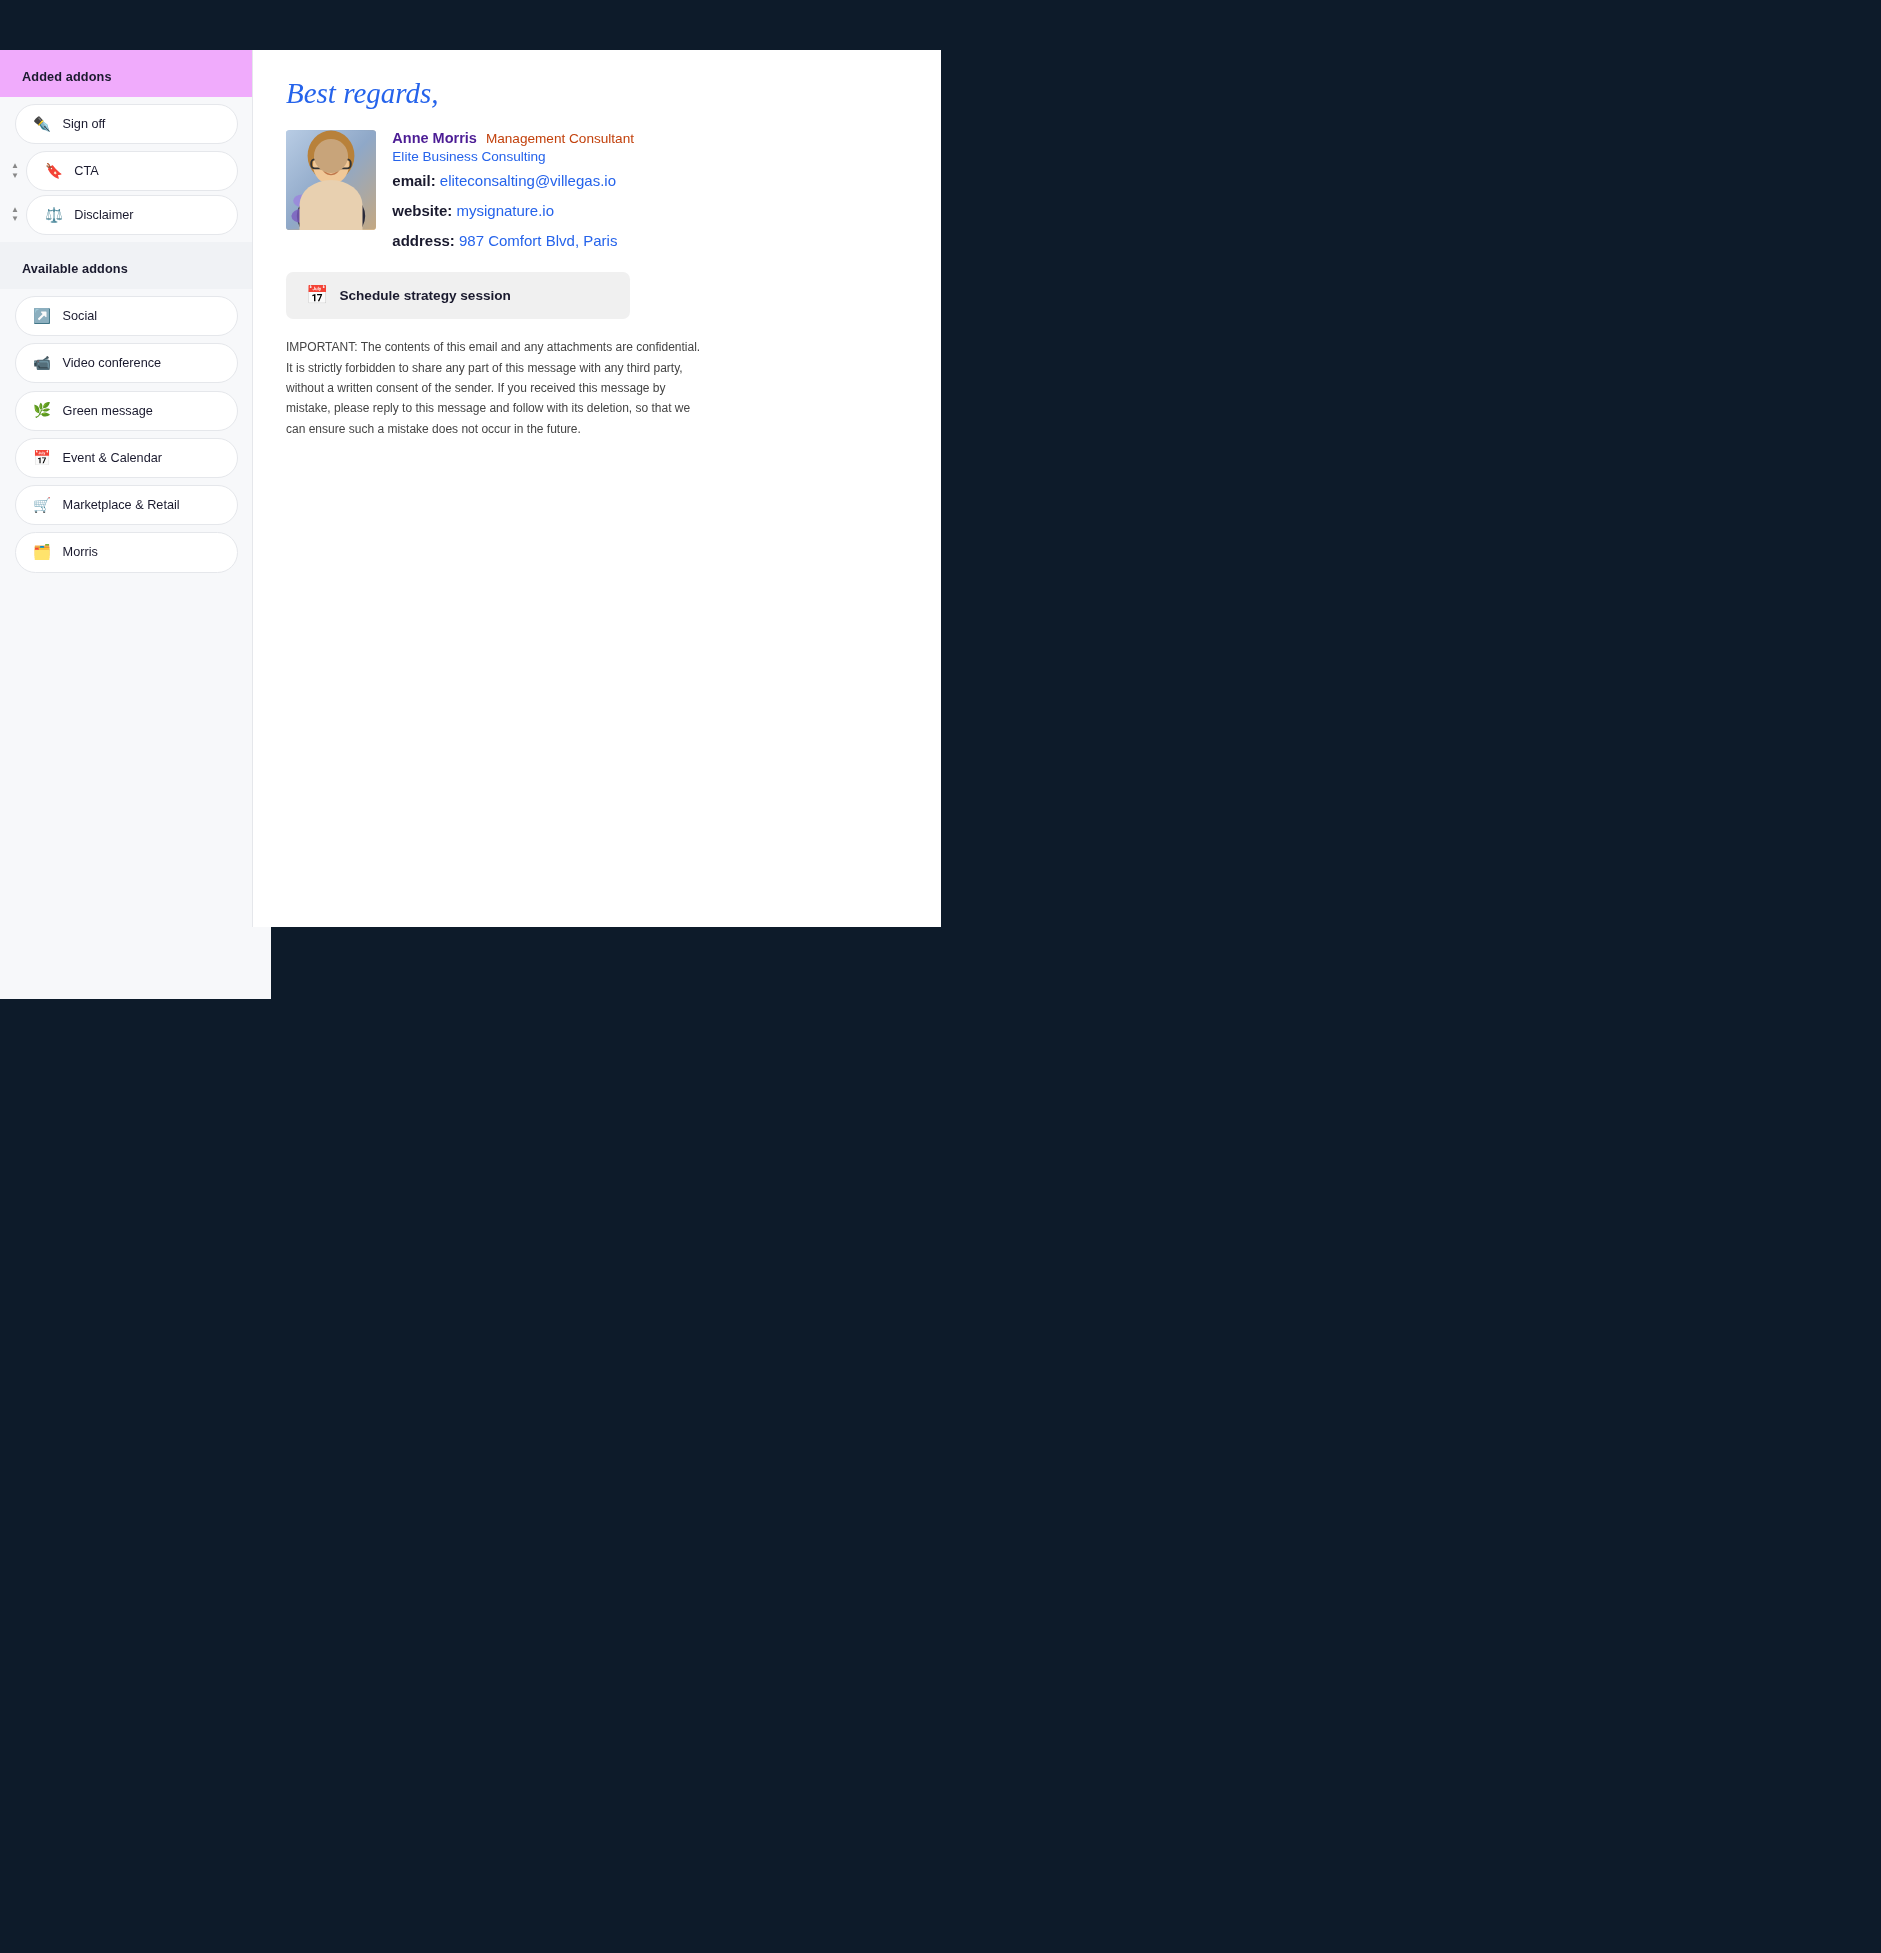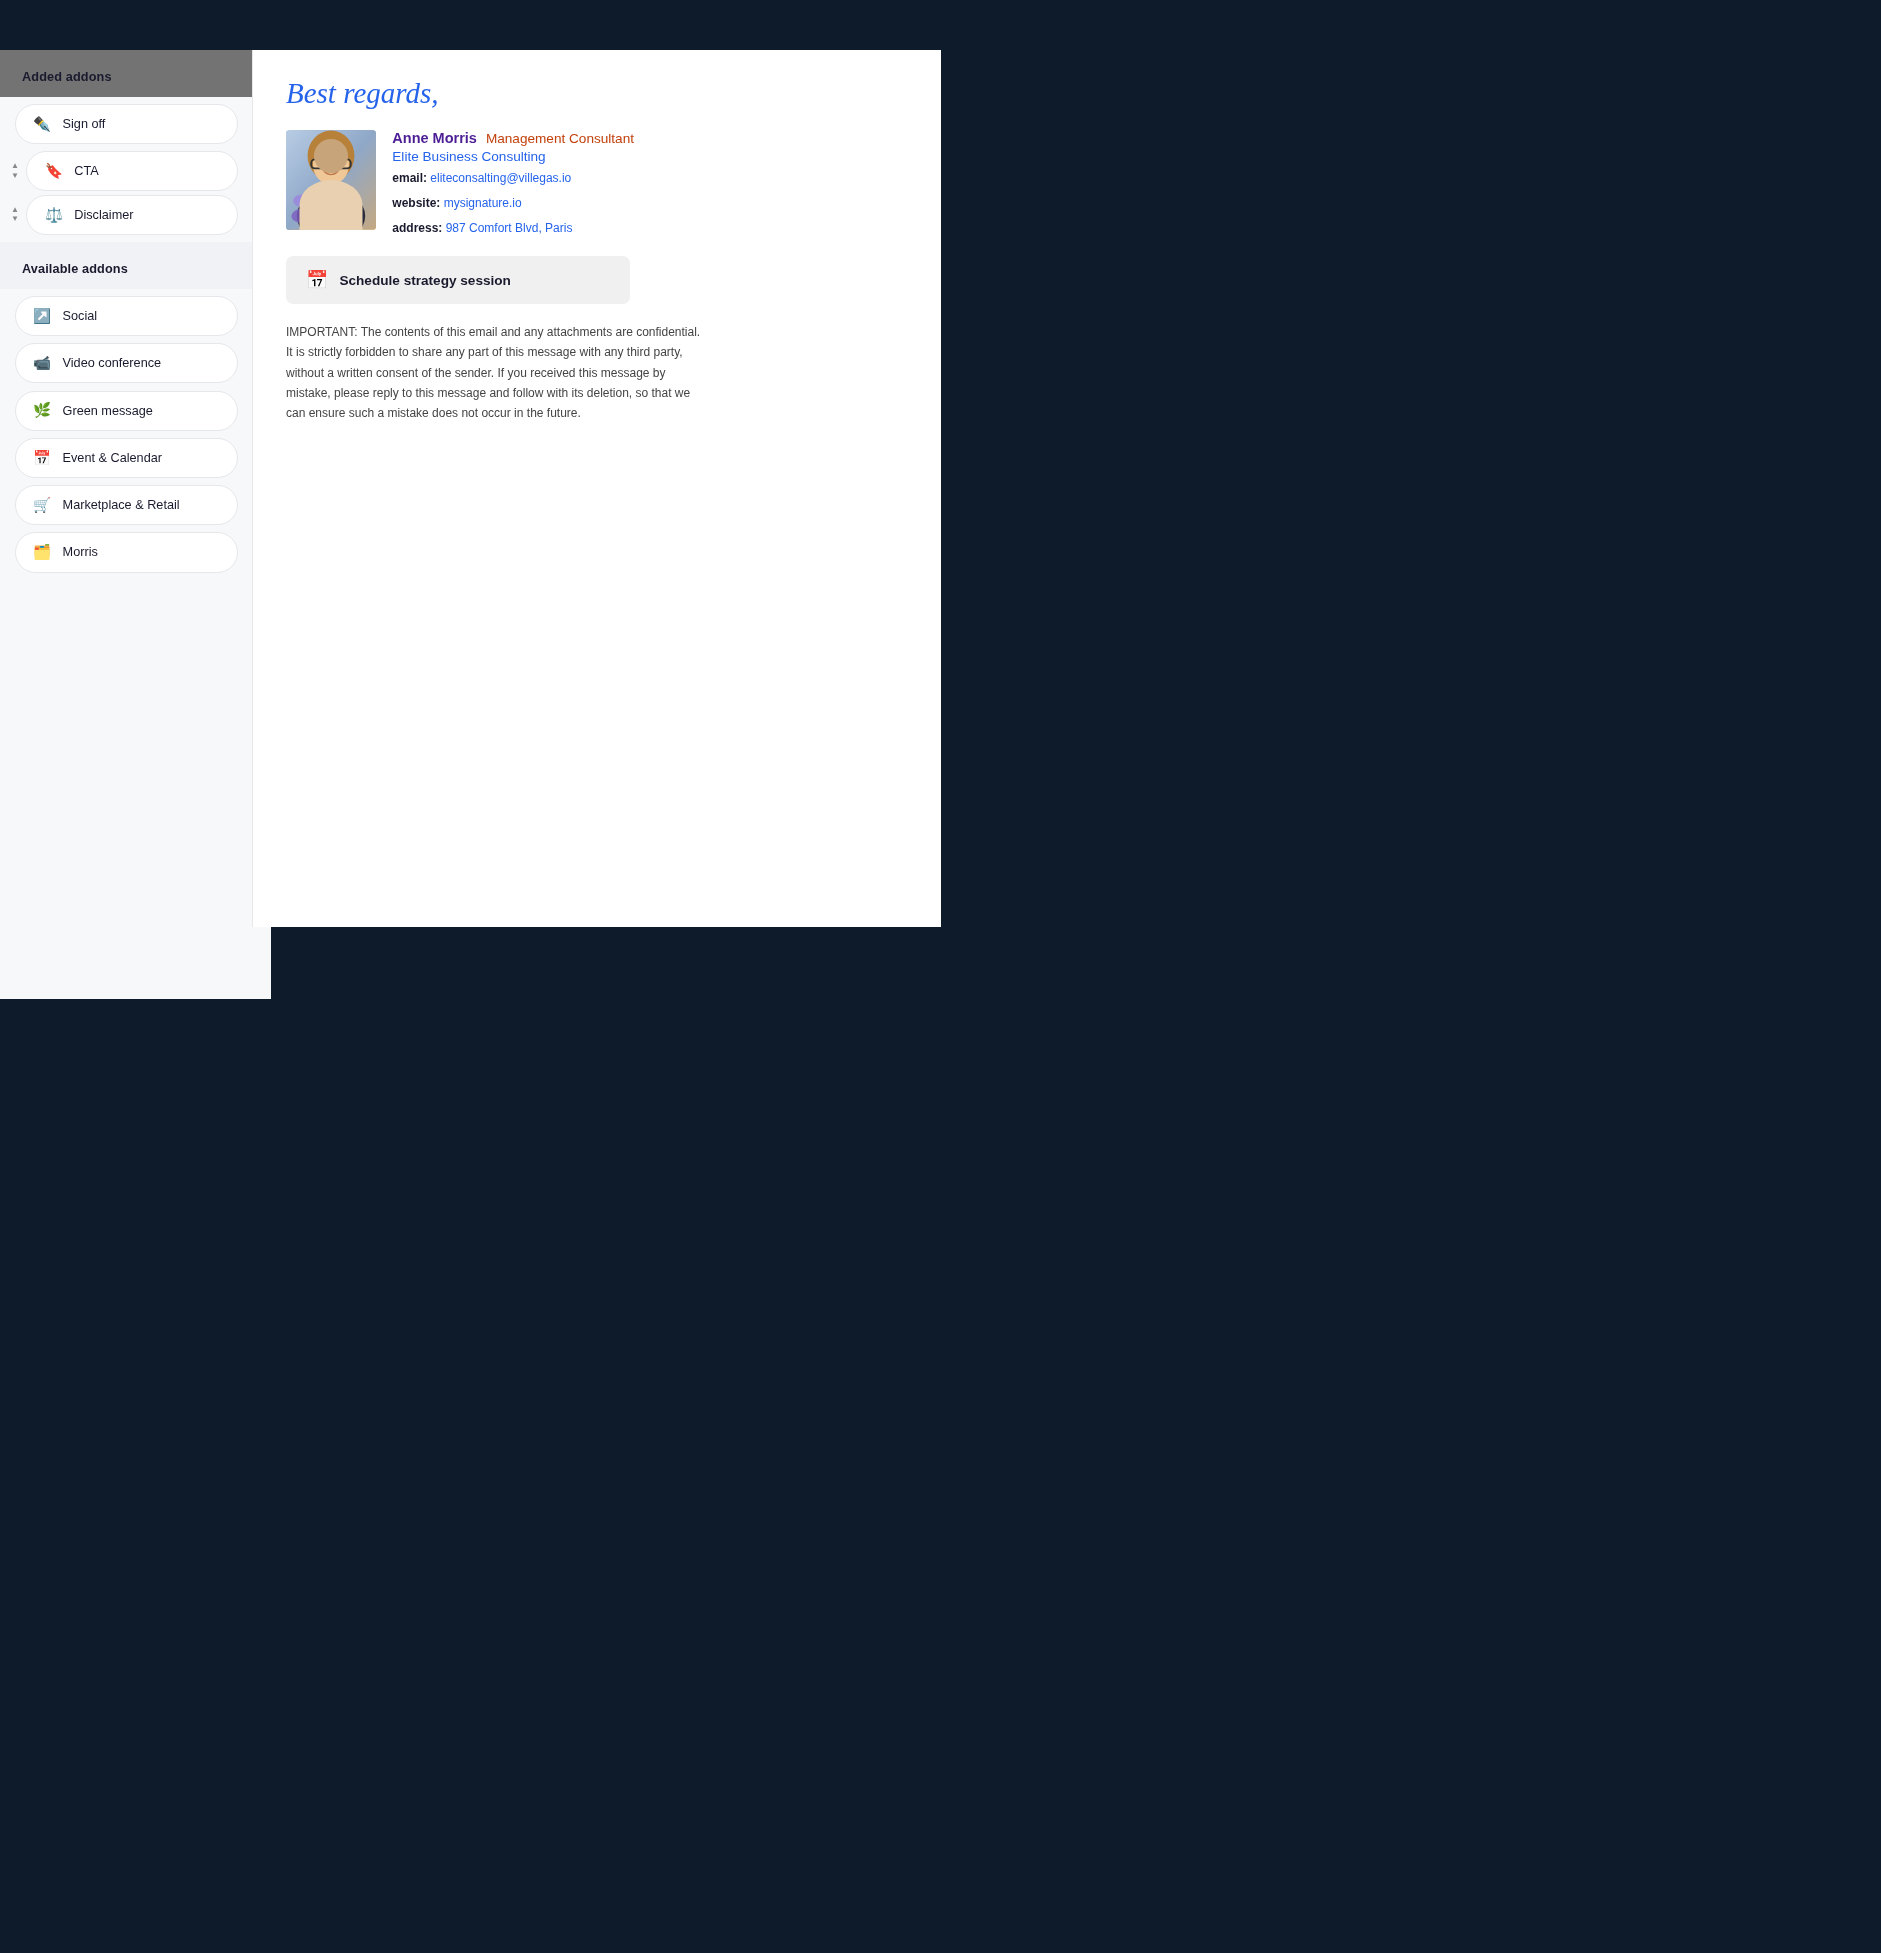--- a/index.html
+++ b/index.html
@@ -32,21 +32,21 @@
       padding: 0;
       flex-shrink: 0;
     }
 
     .section-header {
       font-family: Arial, sans-serif;
       font-size: 12.7px;
       font-weight: 700;
       color: #1a1a2e;
       padding: 20px 22px 12.7px 22px;
-      background: #737373;
+      background: #f0abfc;
       letter-spacing: 0.01em;
     }
 
     .addon-item {
       display: flex;
       align-items: center;
       gap: 11px;
       background: #fff;
       border: 1.4px solid #e5e7eb;
       border-radius: 25px;
@@ -199,21 +199,21 @@
     .sig-company {
       font-family: Arial, sans-serif;
       font-size: 13.6px;
       color: #2563eb;
       display: block;
       margin-top: 1.8px;
     }
 
     .sig-detail {
       font-family: Arial, sans-serif;
-      font-size: 12px;
+      font-size: 15px;
       color: #1a1a2e;
       margin-top: 4.5px;
       line-height: 1.7;
     }
 
     .sig-detail span.label {
       font-weight: 600;
       color: #1a1a2e;
     }
 

